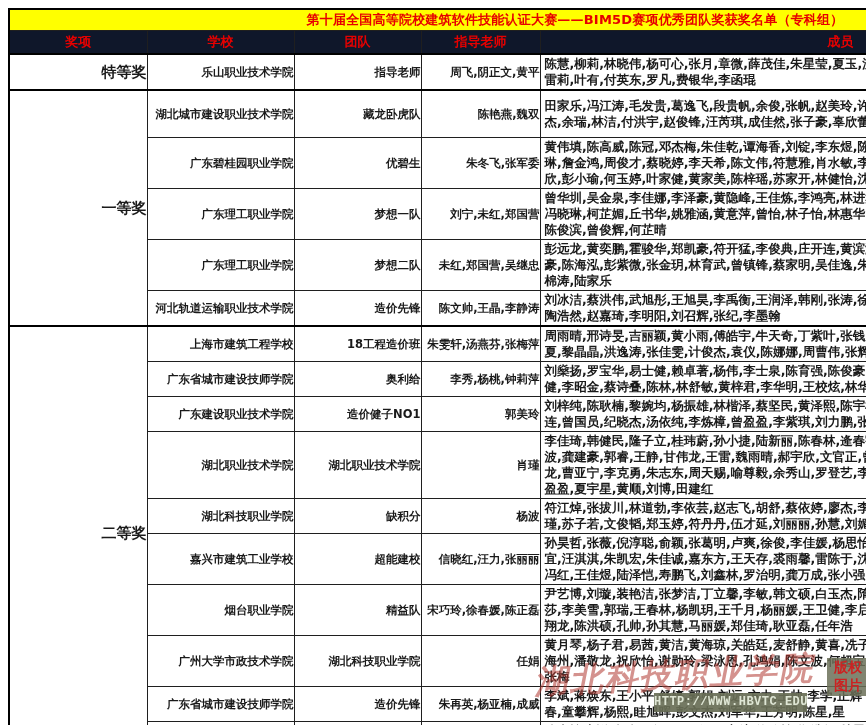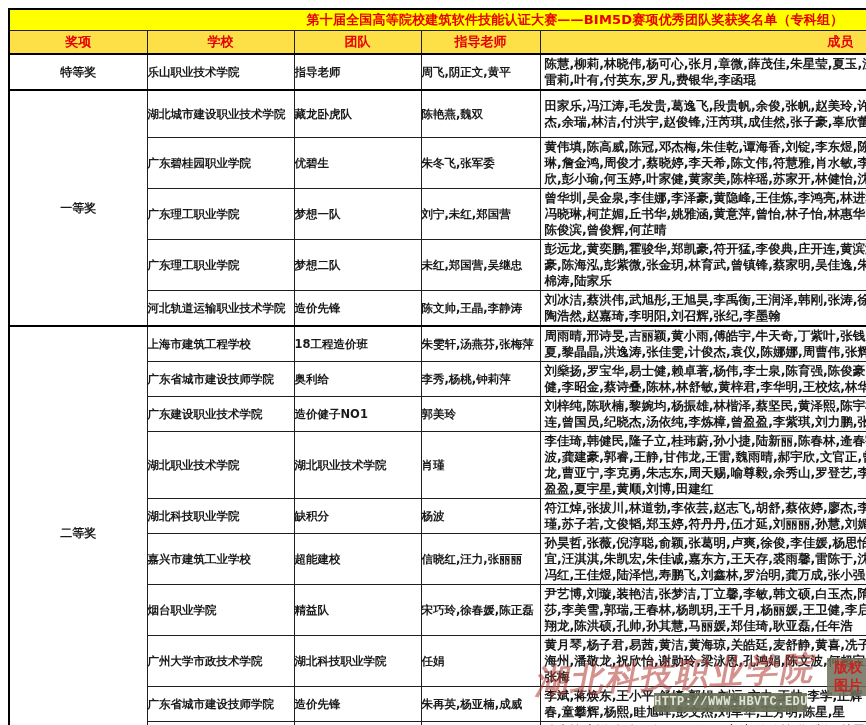--- a/index.html
+++ b/index.html
@@ -15,25 +15,25 @@
   .table-wrap{position:absolute;left:8px;top:8px;width:1132px}
   table{border-collapse:collapse;table-layout:fixed;width:1132px;background:#fff;border:2px solid #000}
   td,th{border:1px solid var(--border);padding:0;vertical-align:middle}
   col.c-award{width:138px}col.c-school{width:147px}col.c-team{width:127px}
   col.c-adv{width:119px}col.c-members{width:601px}
   .title-row td{
     background:var(--title-bg);color:var(--title-text);font-weight:bold;
     font-size:13px;text-align:center;height:20px;letter-spacing:.2px;white-space:nowrap;overflow:hidden;
   }
   .header-row th{
-    color:var(--header-text);font-size:13px;font-weight:bold;height:22px;background:#fde047;
-  }
-  td.award{text-align:center;font-size:12px;font-weight:600}
+    color:var(--header-text);font-size:13px;font-weight:bold;height:22px;background:#0f172a;
+  }
+  td.award{text-align:right;font-size:15px;font-weight:600}
   td.school,td.team,td.advisors{
-    text-align:left;font-size:11.5px;font-weight:600;white-space:nowrap;overflow:hidden;
+    text-align:right;font-size:11.5px;font-weight:600;white-space:nowrap;overflow:hidden;
   }
   td.members{font-size:12.5px;font-weight:600;padding:1px 2px 1px 4px;overflow:hidden}
   td.members div{line-height:16px;white-space:nowrap}
   tr.group-start td{border-top:2px solid #000}
   tr.pad-row td.members{padding-top:7px;padding-bottom:7px}
   
   .wm-script{
     position:absolute;left:534px;top:652px;width:320px;z-index:5;
     font-family:"DejaVu Serif","Liberation Serif",serif;font-style:italic;font-weight:bold;
     font-size:33px;letter-spacing:2px;color:var(--watermark-red);opacity:.55;

